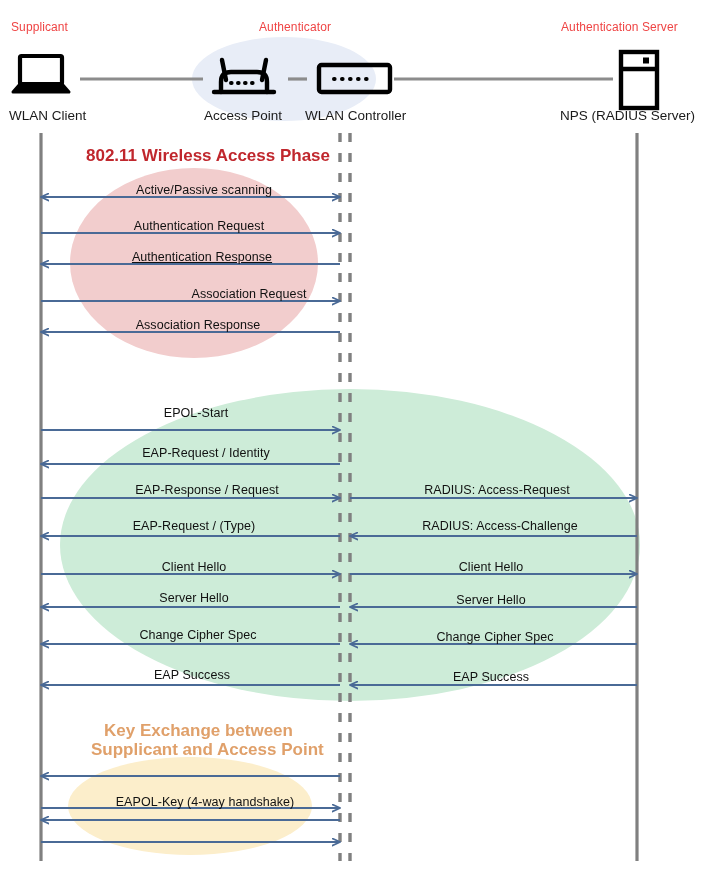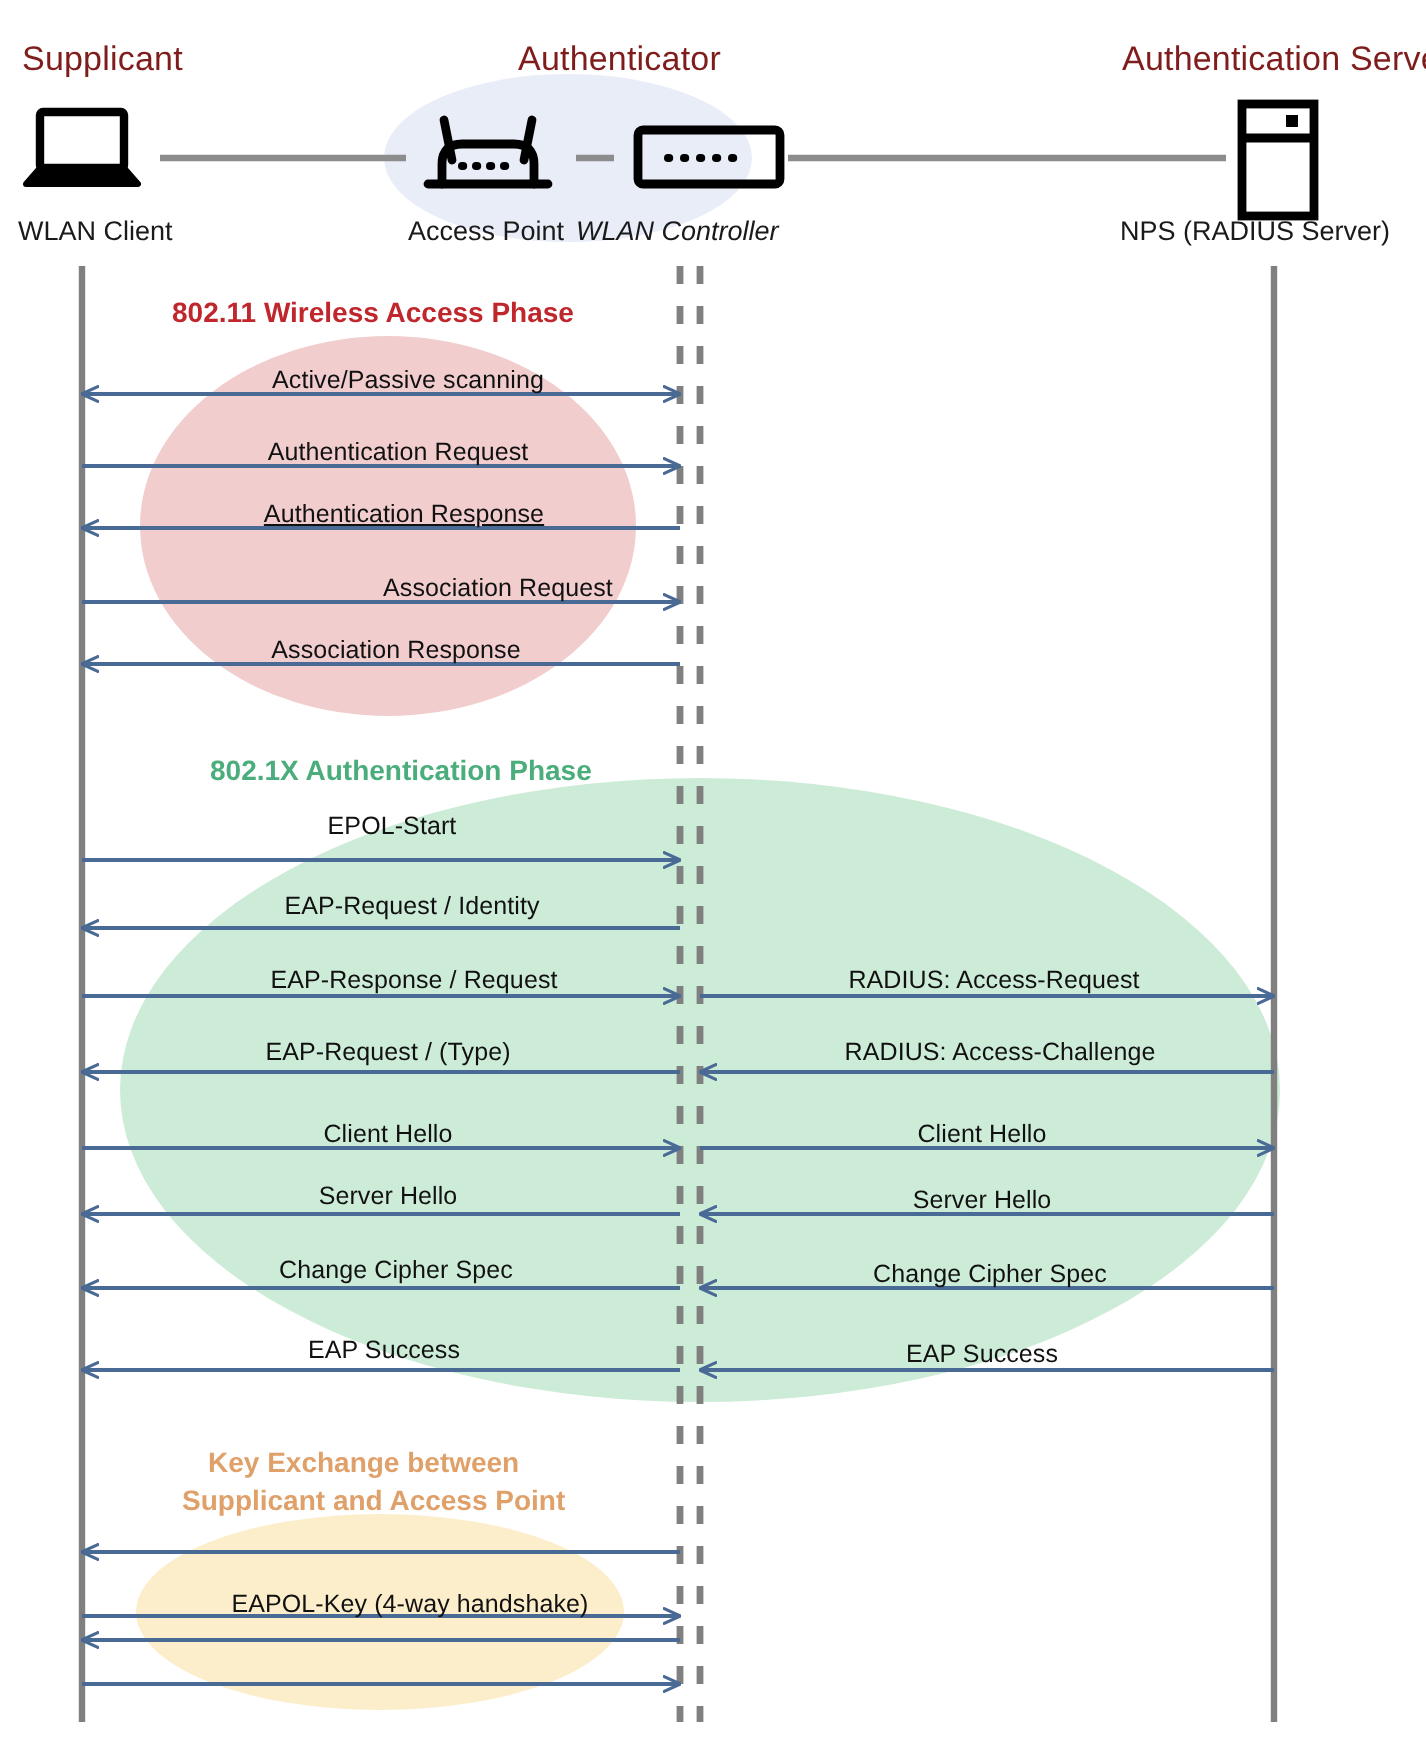--- a/index.html
+++ b/index.html
@@ -6,30 +6,30 @@
   body{
     width:713px;height:875px;position:relative;overflow:hidden;
     font-family:"Liberation Sans", sans-serif;
     color:#1a1a1a;
   }
   #stage{position:absolute;left:0;top:0;width:713px;height:875px;}
   #svg{position:absolute;left:0;top:0;width:713px;height:875px;}
 
   
   .role-label{
-    position:absolute;font-size:17px;color:#7f1d1d;white-space:nowrap;
+    position:absolute;font-size:12px;color:#ef4444;white-space:nowrap;
     letter-spacing:.1px;
   }
   .node-label{
     position:absolute;font-size:13.5px;color:#1a1a1a;white-space:nowrap;
   }
 
   
   .phase-label{
-    position:absolute;font-size:14px;font-weight:600;white-space:nowrap;
+    position:absolute;font-size:17px;font-weight:600;white-space:nowrap;
     text-align:center;line-height:18px;
   }
 
   
   .msg{
     position:absolute;font-size:12.5px;color:#111;white-space:nowrap;
     text-align:right;transform:translateX(-50%);
     letter-spacing:.05px;
   }
 </style>
@@ -124,25 +124,24 @@
         <line x1="41" y1="842" x2="340" y2="842" stroke="#4a6a96" stroke-width="1.9" marker-end="url(#ah-r)"></line>
       </g>
   </svg>
 
   <div class="role-label" style="left:11px;top:20px;">Supplicant</div>
   <div class="role-label" style="left:259px;top:20px;">Authenticator</div>
   <div class="role-label" style="left:561px;top:20px;">Authentication Server</div>
 
   <div class="node-label" style="left:9px;top:108px;">WLAN Client</div>
   <div class="node-label" style="left:204px;top:108px;">Access Point</div>
-  <div class="node-label" style="left:288px;top:108px;font-style:italic;">WLAN Controller</div>
+  <div class="node-label" style="left:305px;top:108px;">WLAN Controller</div>
   <div class="node-label" style="left:560px;top:108px;">NPS (RADIUS Server)</div>
 
   <div class="phase-label" style="left:86px;top:147px;color:#c0272d;">802.11 Wireless Access Phase</div>
-  <div class="phase-label" style="left:105px;top:376px;color:#4aad7b;">802.1X Authentication Phase</div>
   <div class="phase-label" style="left:104px;top:722px;color:#e0a06a;">Key Exchange between</div>
   <div class="phase-label" style="left:91px;top:741px;color:#e0a06a;">Supplicant and Access Point</div>
 
   <div class="msg" style="left:204px;top:183px;">Active/Passive scanning</div>
   <div class="msg" style="left:199px;top:219px;">Authentication Request</div>
   <div class="msg" style="left:202px;top:250px;text-decoration:underline;">Authentication Response</div>
   <div class="msg" style="left:203px;top:287px;margin-left:46px;">Association Request</div>
   <div class="msg" style="left:198px;top:318px;">Association Response</div>
 
   <div class="msg" style="left:196px;top:406px;">EPOL-Start</div>

